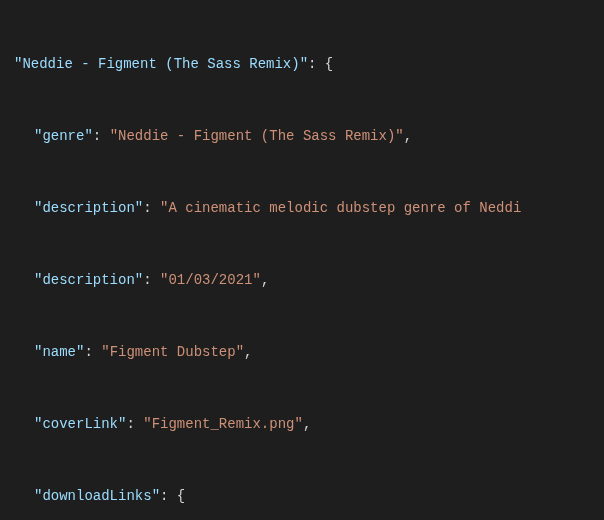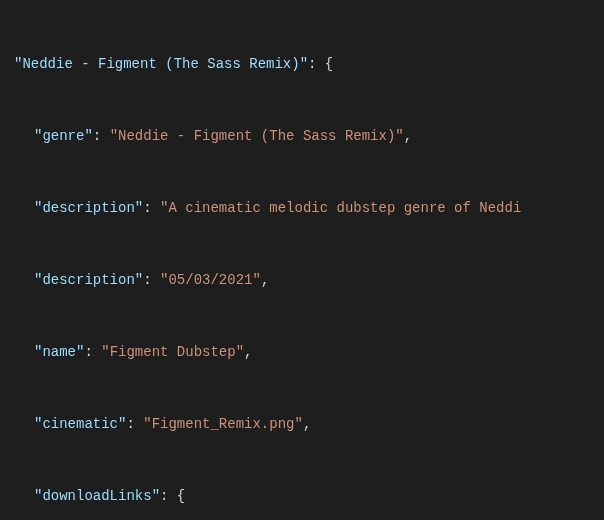--- a/index.html
+++ b/index.html
@@ -26,23 +26,23 @@
   .key { color: #9cdcfe; }
   .str { color: #ce9178; }
 </style>
 </head>
 <body>
 
 <div class="editor">
   <div class="line"><span class="key">"<span>Neddie - Figment (The Sass Remix)</span>"</span><span class="punc">: {</span></div>
   <div class="line i1"><span class="key">"<span>genre</span>"</span><span class="punc">: </span><span class="str">"<span>Neddie - Figment (The Sass Remix)</span>"</span><span class="punc">,</span></div>
   <div class="line i1"><span class="key">"<span>description</span>"</span><span class="punc">: </span><span class="str">"<span>A cinematic melodic dubstep genre of Neddi</span></span></div>
-  <div class="line i1"><span class="key">"<span>description</span>"</span><span class="punc">: </span><span class="str">"<span>05/03/2021</span>"</span><span class="punc">,</span></div>
+  <div class="line i1"><span class="key">"<span>description</span>"</span><span class="punc">: </span><span class="str">"<span>01/03/2021</span>"</span><span class="punc">,</span></div>
   <div class="line i1"><span class="key">"<span>name</span>"</span><span class="punc">: </span><span class="str">"<span>Figment Dubstep</span>"</span><span class="punc">,</span></div>
-  <div class="line i1"><span class="key">"<span>cinematic</span>"</span><span class="punc">: </span><span class="str">"<span>Figment_Remix.png</span>"</span><span class="punc">,</span></div>
+  <div class="line i1"><span class="key">"<span>coverLink</span>"</span><span class="punc">: </span><span class="str">"<span>Figment_Remix.png</span>"</span><span class="punc">,</span></div>
   <div class="line i1"><span class="key">"<span>downloadLinks</span>"</span><span class="punc">: {</span></div>
   
   
   
   
   
   
   
   
   

